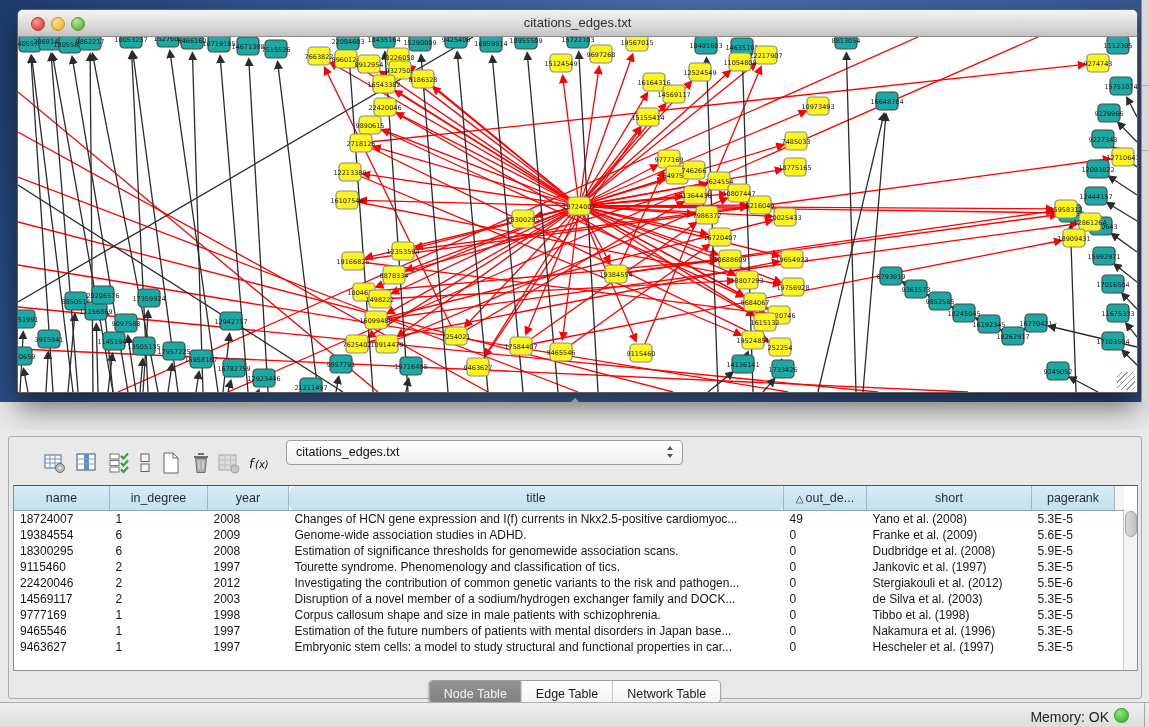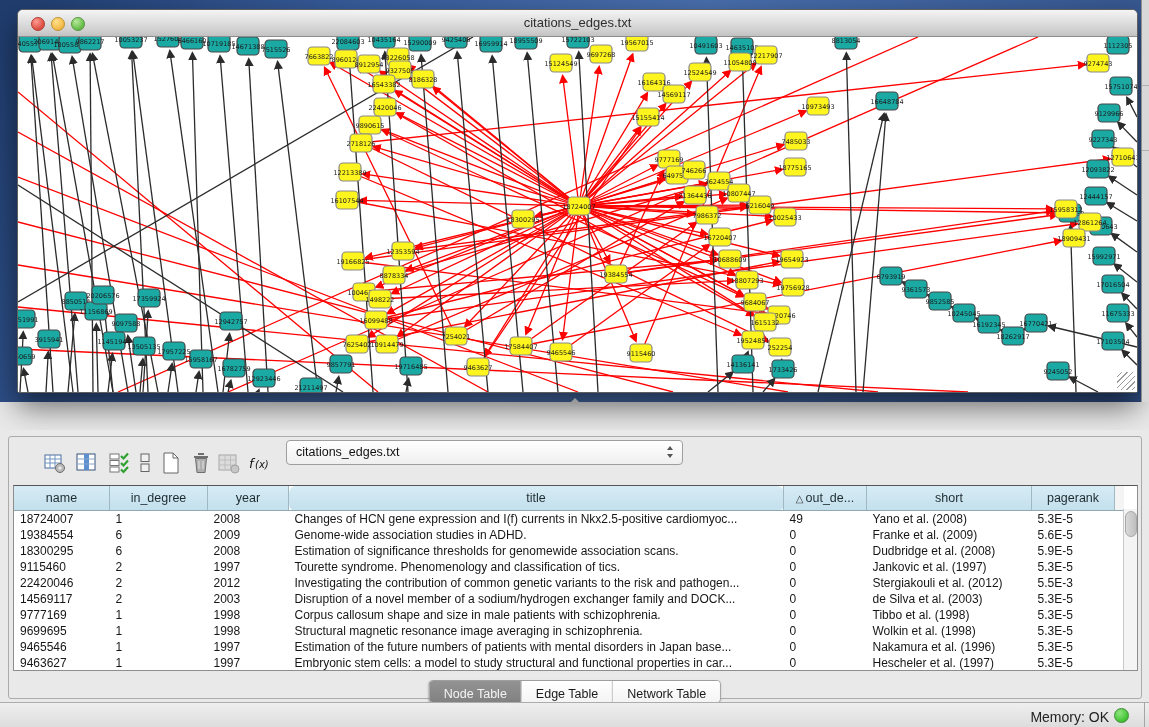--- a/index.html
+++ b/index.html
@@ -899,50 +899,40 @@
                 <td>5.3E-5</td>
                 <td></td>
               </tr>
               <tr>
                 <td>22420046</td>
                 <td>2</td>
                 <td>2012</td>
                 <td>Investigating the contribution of common genetic variants to the risk and pathogen...</td>
                 <td>0</td>
                 <td>Stergiakouli et al. (2012)</td>
-                <td>5.5E-3</td>
+                <td>5.5E-6</td>
                 <td></td>
               </tr>
               <tr>
                 <td>14569117</td>
                 <td>2</td>
                 <td>2003</td>
                 <td>Disruption of a novel member of a sodium/hydrogen exchanger family and DOCK...</td>
                 <td>0</td>
                 <td>de Silva et al. (2003)</td>
                 <td>5.3E-5</td>
                 <td></td>
               </tr>
               <tr>
                 <td>9777169</td>
                 <td>1</td>
                 <td>1998</td>
                 <td>Corpus callosum shape and size in male patients with schizophrenia.</td>
                 <td>0</td>
                 <td>Tibbo et al. (1998)</td>
-                <td>5.3E-5</td>
-                <td></td>
-              </tr>
-              <tr>
-                <td>9699695</td>
-                <td>1</td>
-                <td>1998</td>
-                <td>Structural magnetic resonance image averaging in schizophrenia.</td>
-                <td>0</td>
-                <td>Wolkin et al. (1998)</td>
                 <td>5.3E-5</td>
                 <td></td>
               </tr>
               <tr>
                 <td>9465546</td>
                 <td>1</td>
                 <td>1997</td>
                 <td>Estimation of the future numbers of patients with mental disorders in Japan base...</td>
                 <td>0</td>
                 <td>Nakamura et al. (1996)</td>

